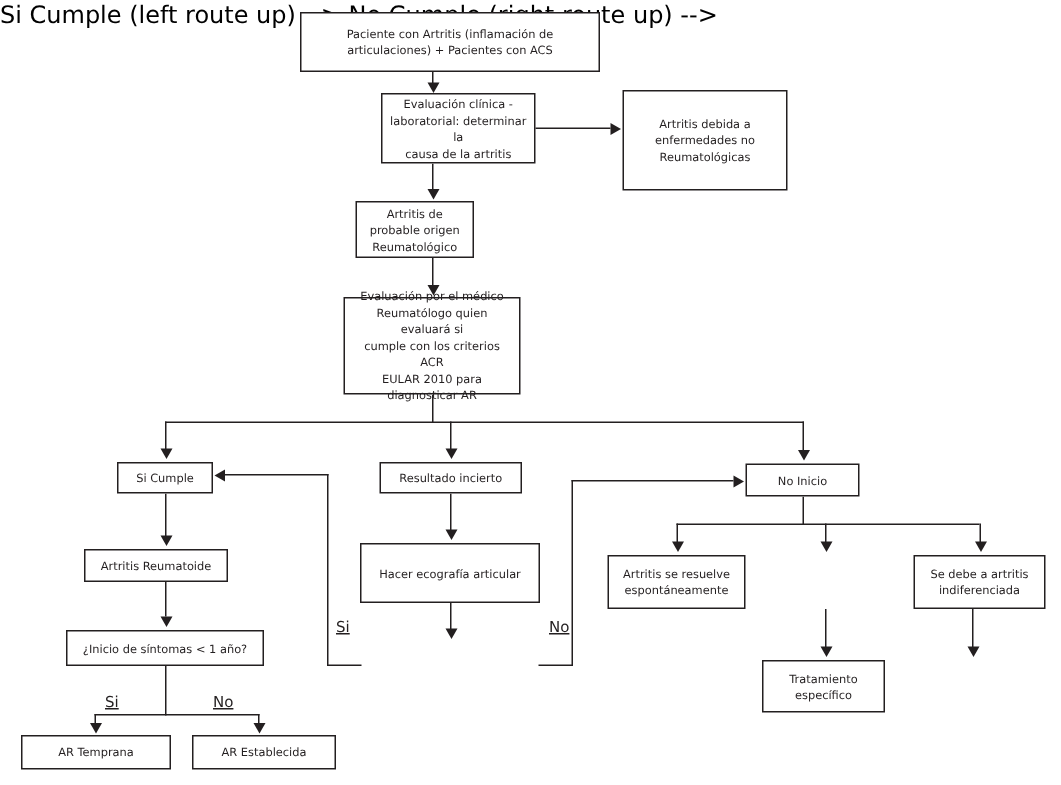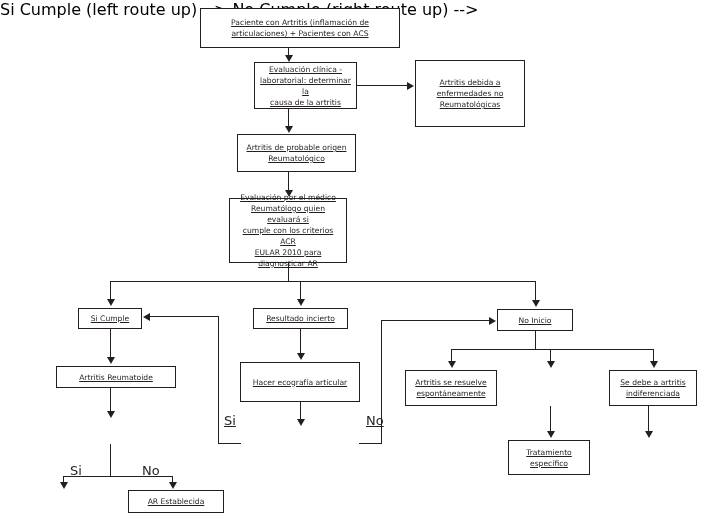--- a/index.html
+++ b/index.html
@@ -22,21 +22,20 @@
     background: #ffffff;
     display: flex;
     align-items: center;
     justify-content: center;
     text-align: center;
     color: #231f20;
     font-size: 7.6px;
     line-height: 1.45;
     padding: 2px 4px;
     z-index: 3;
-    text-decoration: underline;
   }
   .node span {
     display: block;
     white-space: pre-line;
   }
   .edge {
     position: absolute;
     background: #231f20;
     z-index: 1;
   }
@@ -58,21 +57,21 @@
     border-bottom: 4px solid transparent;
     border-left: 7px solid #231f20;
   }
   .arrow.left {
     border-top: 4px solid transparent;
     border-bottom: 4px solid transparent;
     border-right: 7px solid #231f20;
   }
   .elabel {
     position: absolute;
-    font-size: 13px;
+    font-size: 10px;
     color: #231f20;
     z-index: 4;
     white-space: nowrap;
     text-decoration: underline;
   }
 </style>
 </head>
 <body>
 
 <div id="canvas">
@@ -88,21 +87,21 @@
 laboratorial: determinar la
 causa de la artritis</span>
   </div>
 
   <div class="node" style="left:415px;top:60px;width:110px;height:67px;">
     <span>Artritis debida a
 enfermedades no
 Reumatológicas</span>
   </div>
 
-  <div class="node" style="left:237px;top:134px;width:119px;height:38px;justify-content:center;">
+  <div class="node" style="left:237px;top:134px;width:79px;height:38px;justify-content:center;">
     <span>Artritis de probable origen
 Reumatológico</span>
   </div>
 
   <div class="node" style="left:229px;top:198px;width:118px;height:65px;">
     <span>Evaluación por el médico
 Reumatólogo quien evaluará si
 cumple con los criterios ACR
 EULAR 2010 para diagnosticar AR</span>
   </div>
@@ -112,47 +111,53 @@
   </div>
 
   <div class="node" style="left:253px;top:308px;width:95px;height:21px;">
     <span>Resultado incierto</span>
   </div>
 
   <div class="node" style="left:497px;top:309px;width:76px;height:22px;">
     <span>No Inicio</span>
   </div>
 
-  <div class="node" style="left:56px;top:366px;width:120px;height:22px;">
+  <div class="node" style="left:56px;top:366px;width:96px;height:22px;">
     <span>Artritis Reumatoide</span>
   </div>
 
   <div class="node" style="left:240px;top:362px;width:120px;height:40px;">
     <span>Hacer ecografía articular</span>
   </div>
 
   <div class="node" style="left:405px;top:370px;width:92px;height:36px;">
     <span>Artritis se resuelve
 espontáneamente</span>
   </div>
 
 
   <div class="node" style="left:609px;top:370px;width:88px;height:36px;">
     <span>Se debe a artritis
 indiferenciada</span>
   </div>
 
+  <div class="node" style="left:44px;top:420px;width:132px;height:24px;">
+    <span>¿Inicio de síntomas &lt; 1 año?</span>
+  </div>
 
 
   <div class="node" style="left:508px;top:440px;width:82px;height:35px;">
     <span>Tratamiento
 específico</span>
   </div>
 
 
+  <div class="node" style="left:14px;top:490px;width:100px;height:23px;">
+    <span>AR Temprana</span>
+  </div>
 
   <div class="node" style="left:128px;top:490px;width:96px;height:23px;">
     <span>AR Establecida</span>
   </div>
 
   
 
   
   <div class="edge v" style="left:288px;top:48px;height:8px;"></div>
   <div class="arrow down" style="left:284.5px;top:55px;"></div>

